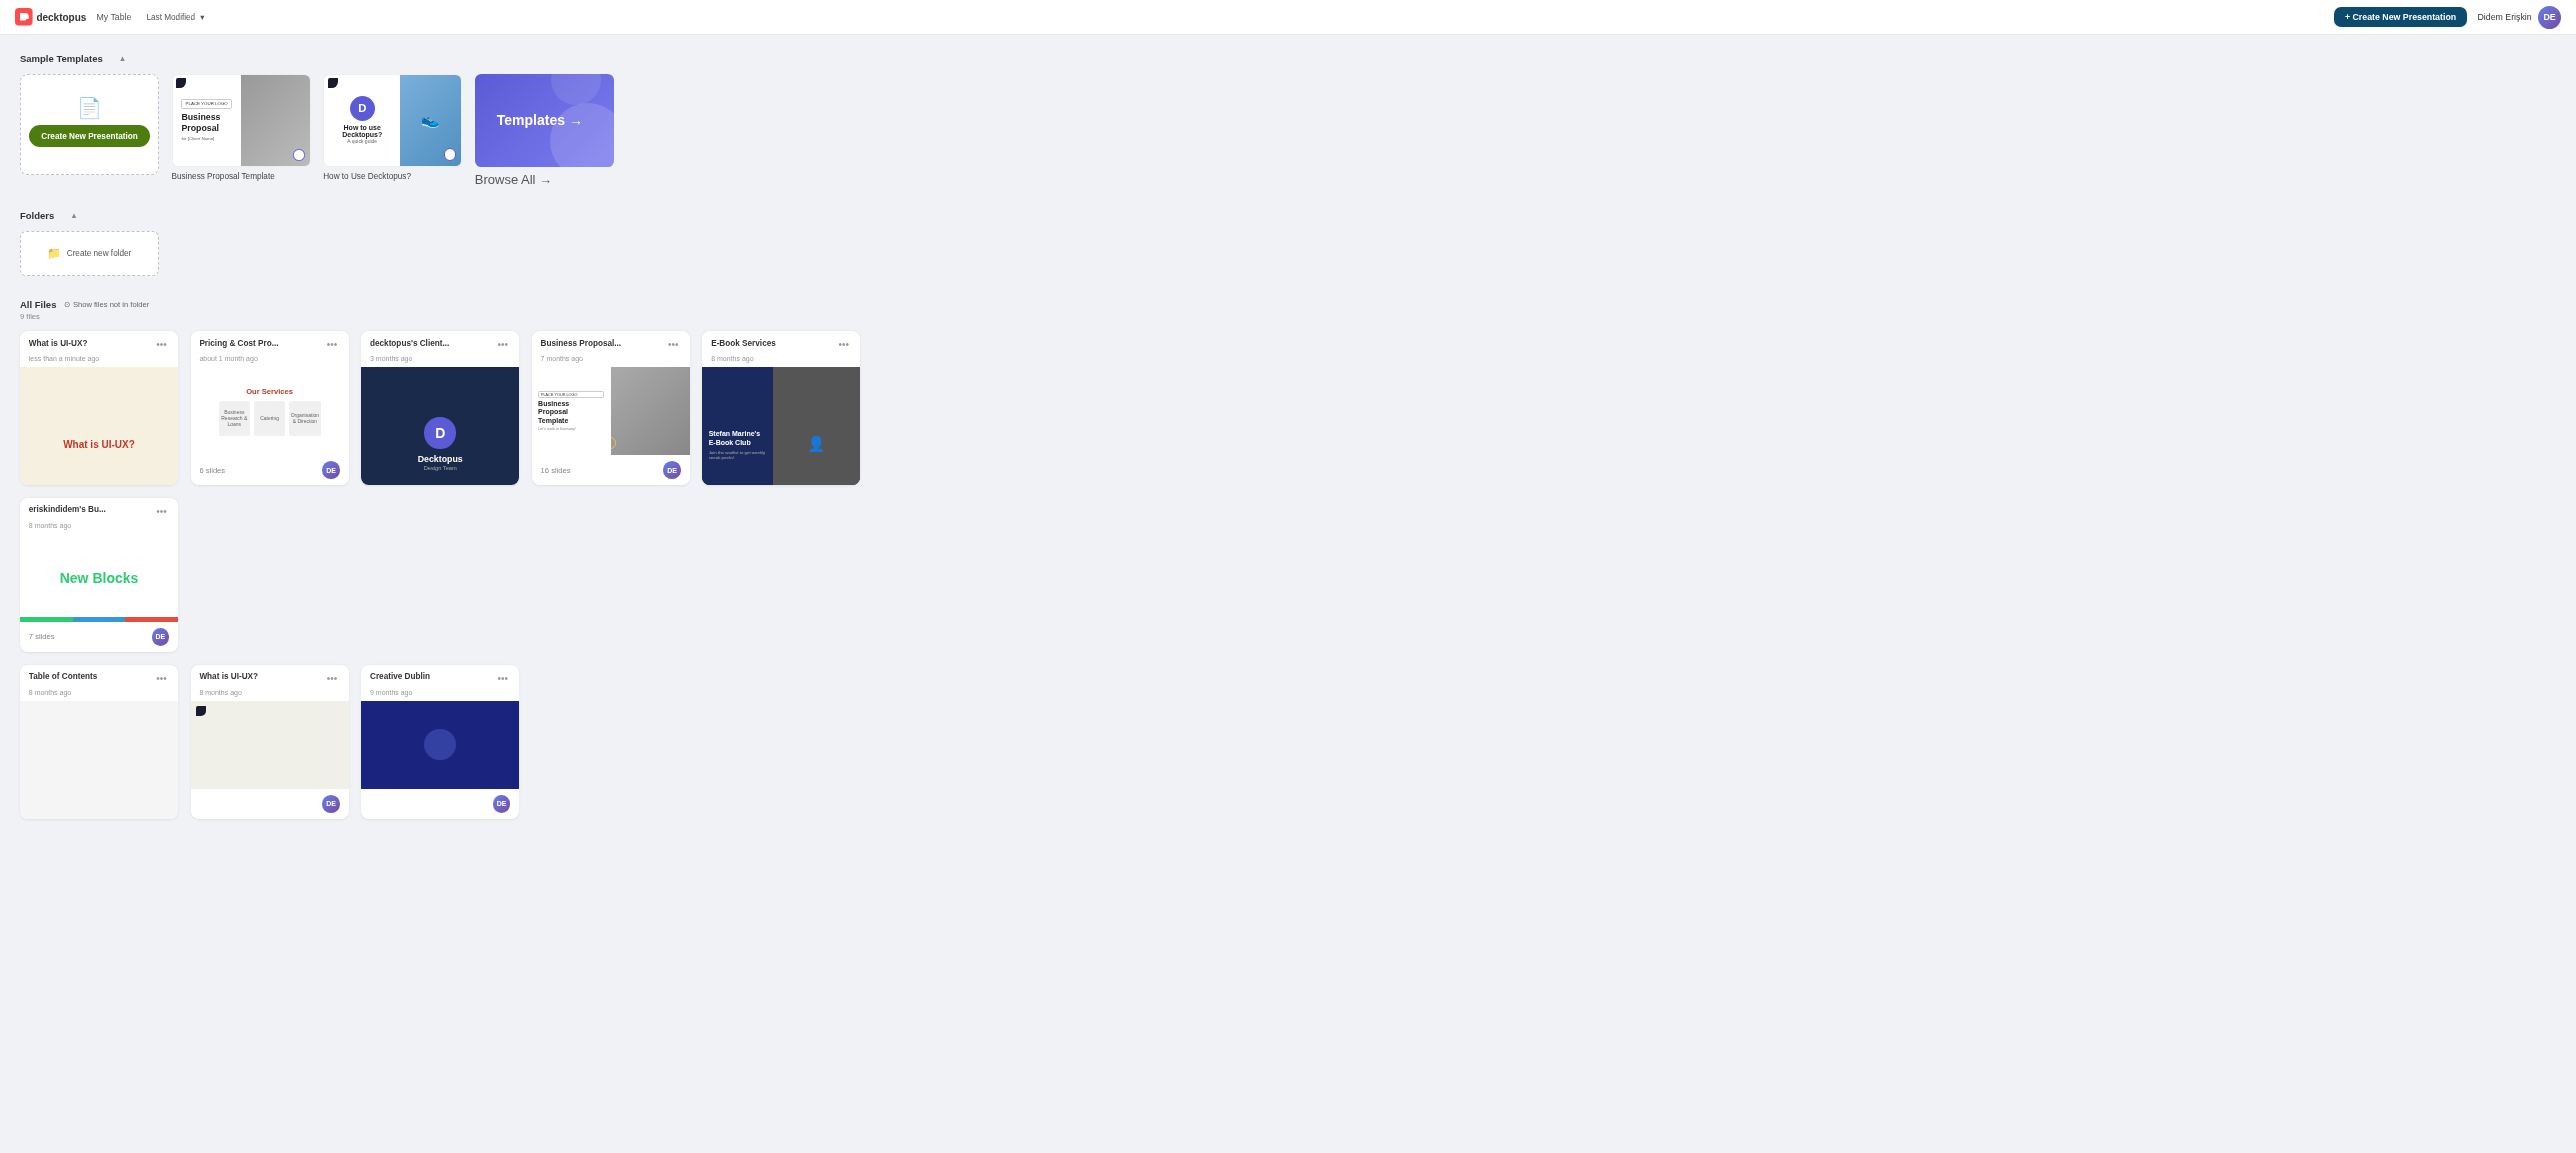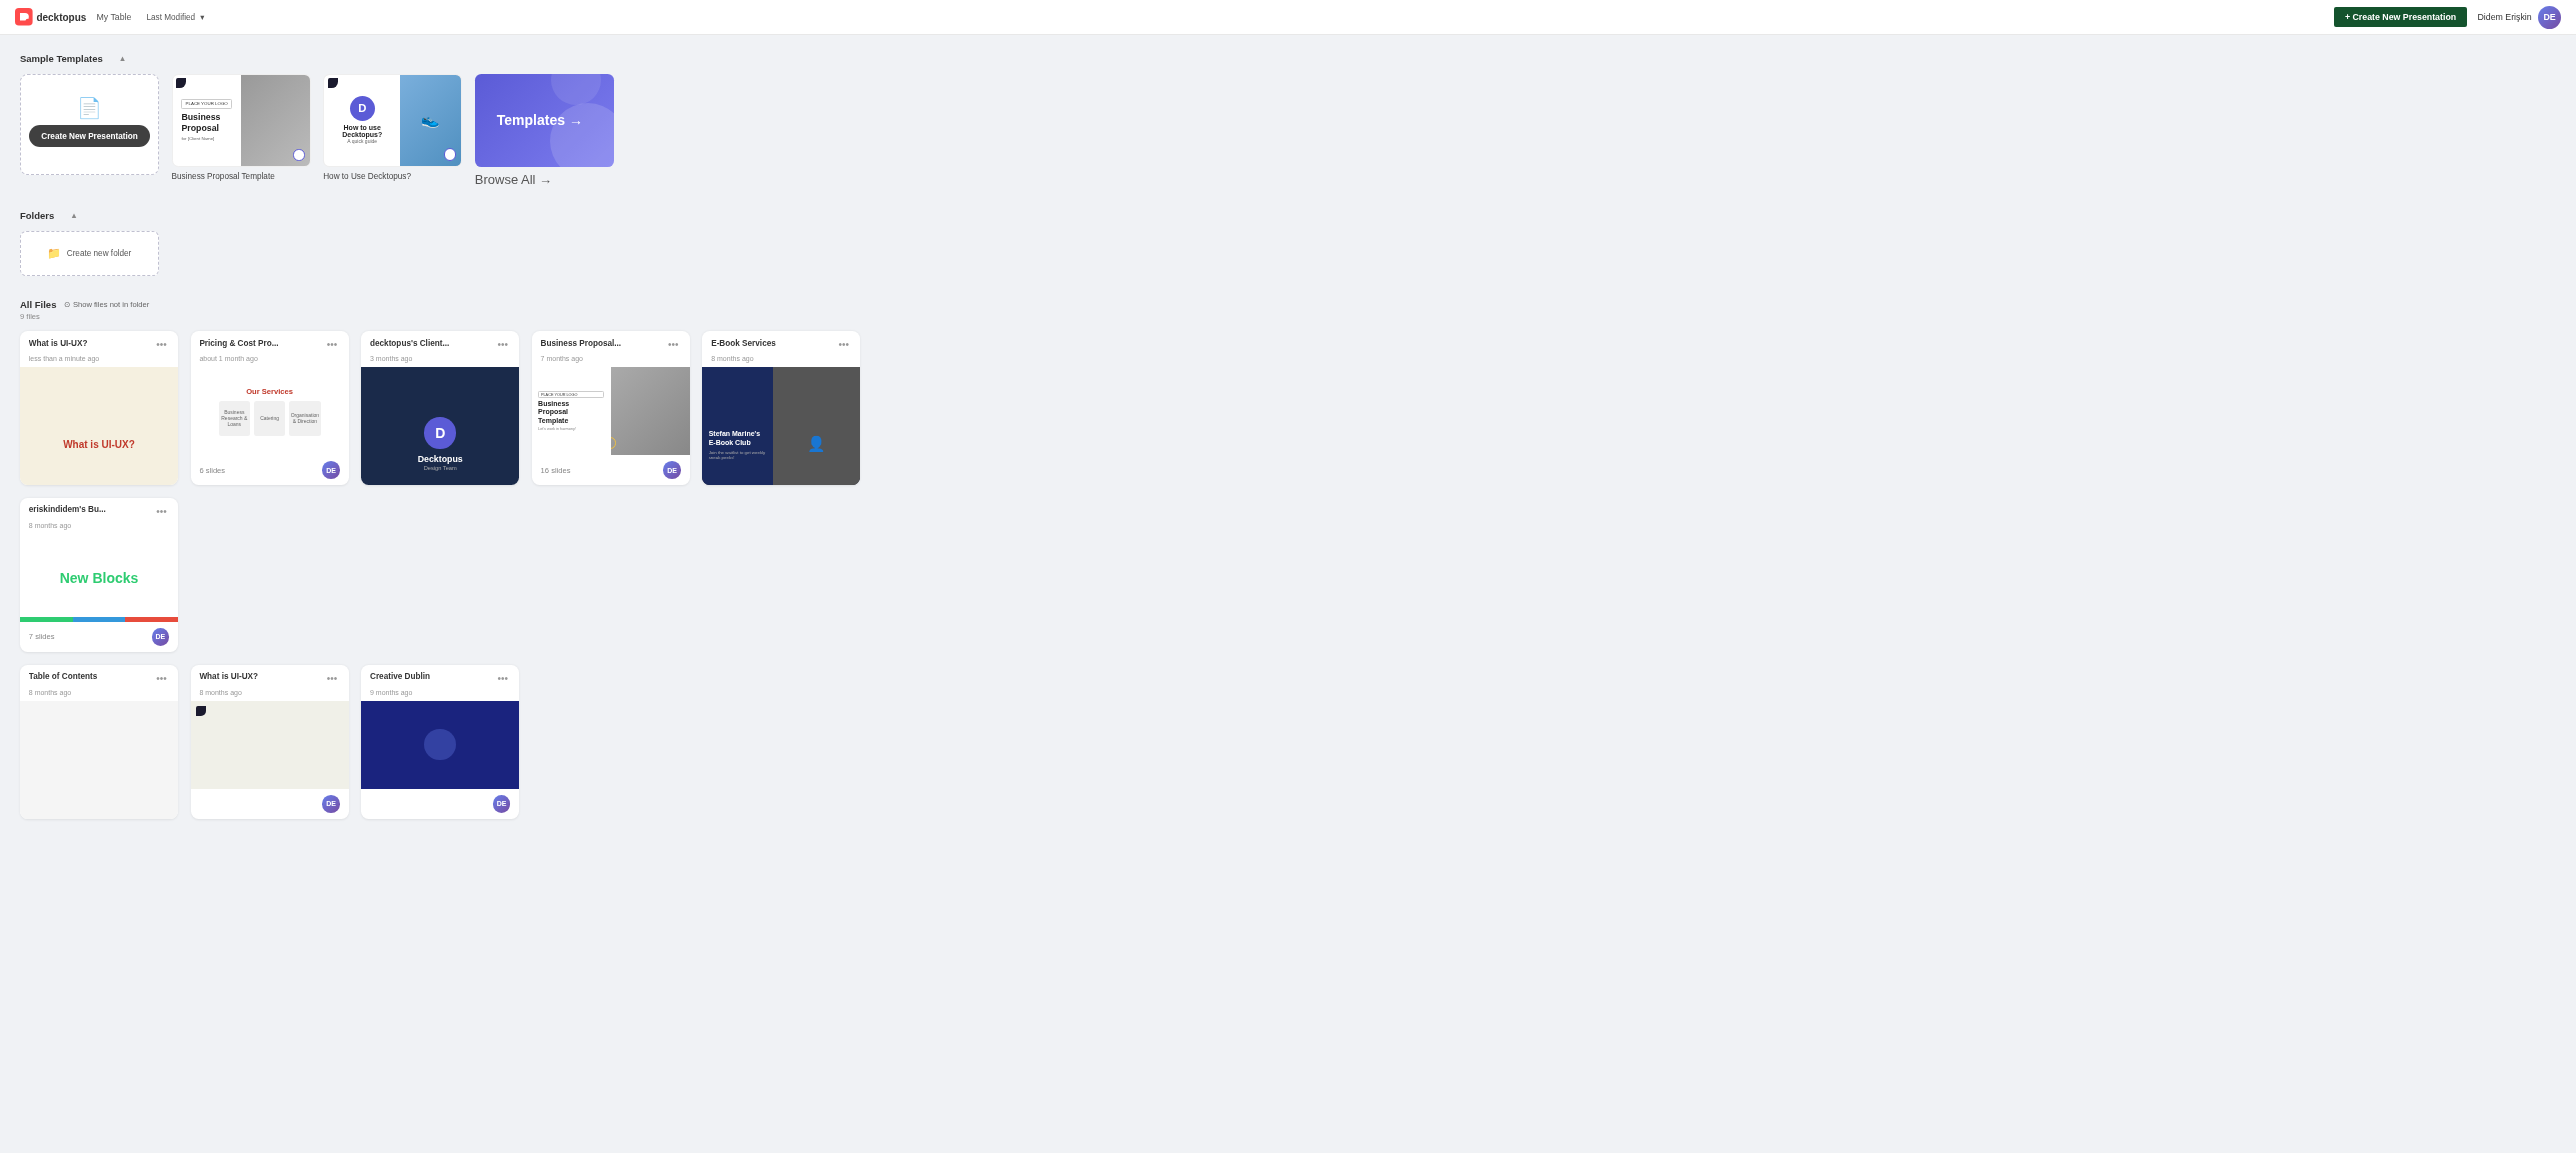--- a/index.html
+++ b/index.html
@@ -14,21 +14,21 @@
     .header-left { display: flex; align-items: center; gap: 10px; }
     .logo { display: flex; align-items: center; gap: 3.8px; font-weight: 700; font-size: 10px; color: #333; }
     .logo-icon { width: 17.6px; height: 17.6px; }
     .my-decks { font-size: 8.8px; color: #555; font-weight: 500; }
     .sort-btn {
       display: flex; align-items: center; gap: 5px; font-size: 8.2px; color: #555;
       cursor: pointer; background: none; border: none; padding: 2.5px 5px; border-radius: 2.5px;
     }
     .header-right { display: flex; align-items: center; gap: 10px; }
     .create-btn {
-      background: #14532d; color: #fff; border: none; border-radius: 2px;
+      background: #0c4a6e; color: #fff; border: none; border-radius: 7px;
       padding: 5px 11.3px; font-size: 8.8px; font-weight: 600; cursor: pointer;
       display: flex; align-items: center; gap: 3.8px;
     }
     .user-info { display: flex; align-items: center; gap: 6.3px; cursor: pointer; }
     .user-name { font-size: 8.8px; color: #333; font-weight: 500; }
     .avatar {
       width: 23px; height: 23px; border-radius: 50%;
       background: linear-gradient(135deg, #667eea, #764ba2);
       display: flex; align-items: center; justify-content: center;
       color: #fff; font-size: 8.8px; font-weight: 600;
@@ -50,21 +50,21 @@
     }
 
     
     .create-card {
       width: 139px; height: 101px; border: 1.3px dashed #c0c0d0;
       border-radius: 7.6px; background: #fff; display: flex;
       align-items: center; justify-content: center; flex-shrink: 0; cursor: pointer;
     }
     .create-card-inner { text-align: center; }
     .create-card-btn {
-      background: #404040; color: #fff; border: none; border-radius: 12.6px;
+      background: #4d7c0f; color: #fff; border: none; border-radius: 12.6px;
       padding: 6.3px 12.6px; font-size: 8.2px; font-weight: 600; cursor: pointer;
       margin-bottom: 5px;
     }
 
     
     .template-card {
       width: 139px; flex-shrink: 0; cursor: pointer;
     }
     .template-card-image {
       width: 139px; height: 93px; border-radius: 6.3px; overflow: hidden;

